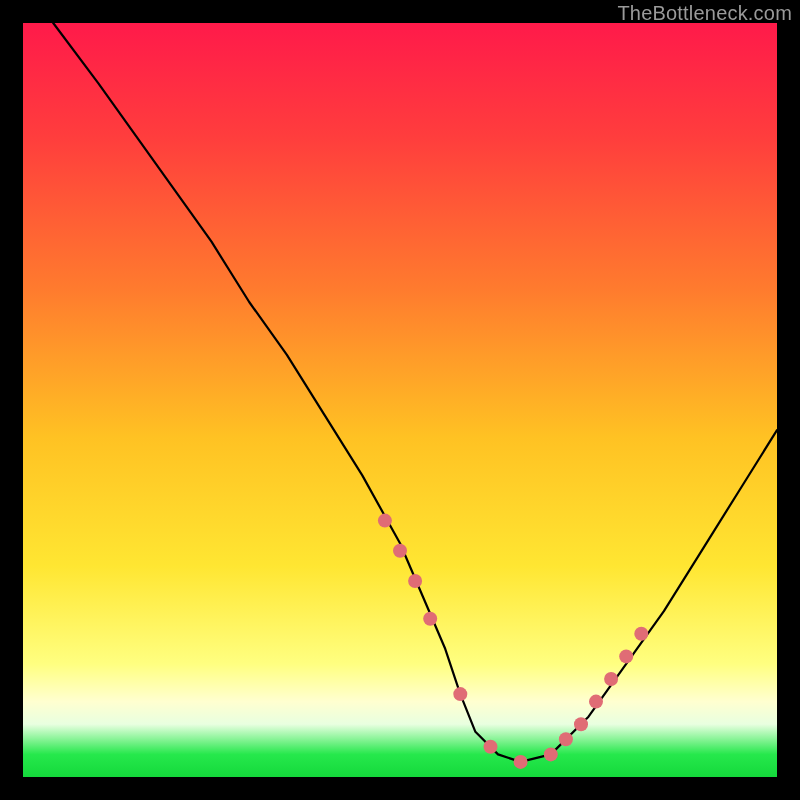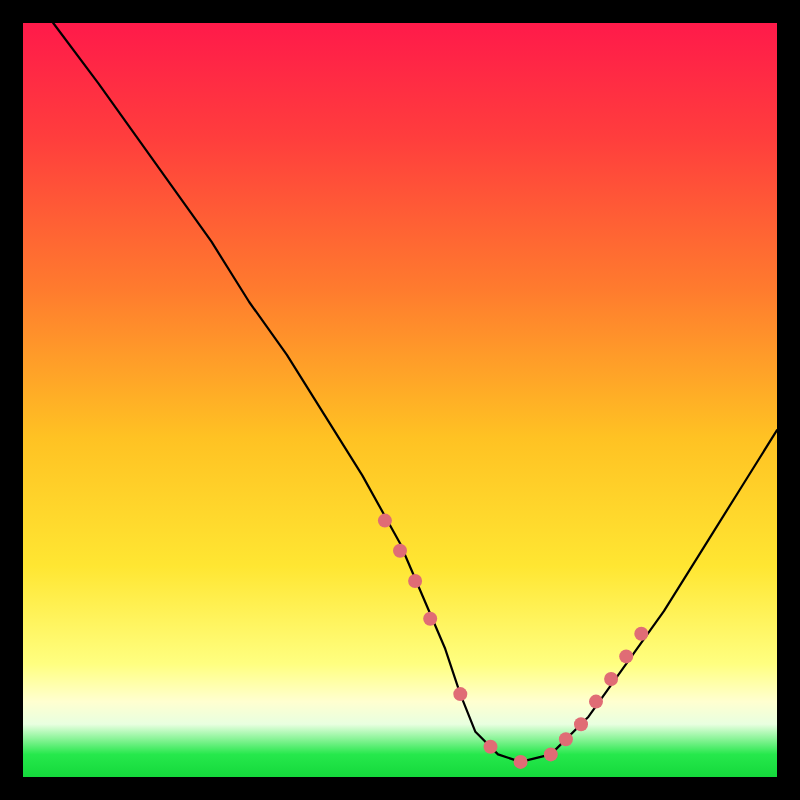--- a/index.html
+++ b/index.html
@@ -53,20 +53,21 @@
     color: #9a9a9a;
     font-size: 20px;
     letter-spacing: 0.2px;
     user-select: none;
   }
 </style>
 </head>
 <body>
 
 <div class="stage">
+  <div class="watermark">TheBottleneck.com</div>
   <div class="plot-area">
     <svg class="curve" viewBox="0 0 754 754">
       <path id="main-curve" fill="none" stroke="#000000" stroke-width="2.2" stroke-linejoin="round" stroke-linecap="round" d="M30.2 0.0 L75.4 60.3 L113.1 113.1 L150.8 165.9 L188.5 218.7 L226.2 279.0 L263.9 331.8 L301.6 392.1 L339.3 452.4 L377.0 520.3 L399.6 573.0 L422.2 625.8 L437.3 671.1 L452.4 708.8 L475.0 731.4 L497.6 738.9 L527.8 731.4 L565.5 693.7 L603.2 640.9 L640.9 588.1 L678.6 527.8 L716.3 467.5 L754.0 407.2"></path>
       <g id="marker-group">
           <circle cx="361.9" cy="497.6" r="7" fill="#e06c75"></circle>
           <circle cx="377.0" cy="527.8" r="7" fill="#e06c75"></circle>
           <circle cx="392.1" cy="558.0" r="7" fill="#e06c75"></circle>
           <circle cx="407.2" cy="595.7" r="7" fill="#e06c75"></circle>
           <circle cx="437.3" cy="671.1" r="7" fill="#e06c75"></circle>
           <circle cx="467.5" cy="723.8" r="7" fill="#e06c75"></circle>

